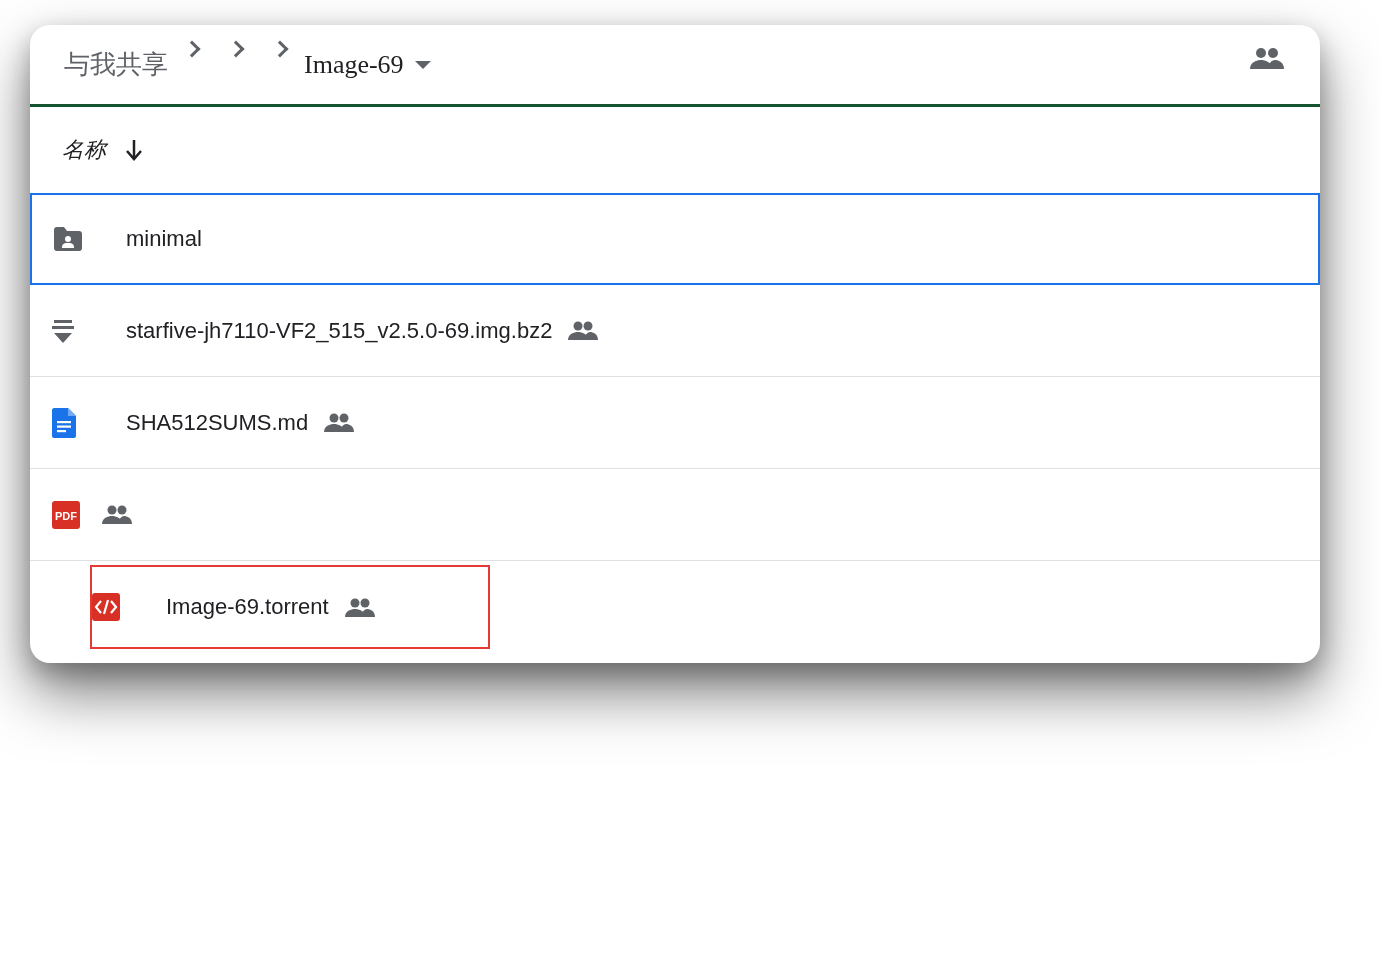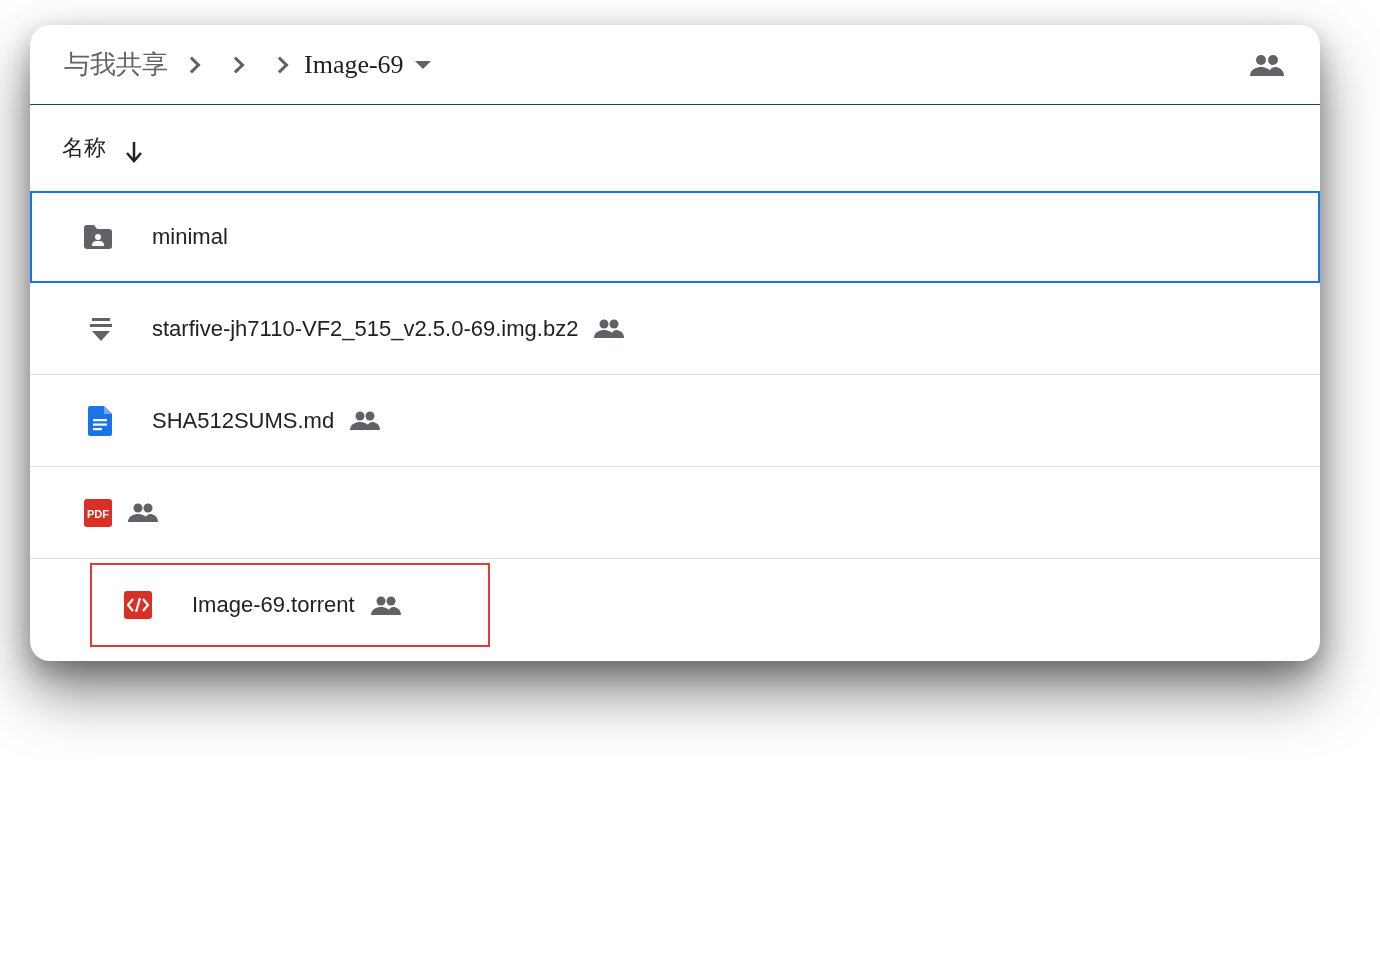--- a/index.html
+++ b/index.html
@@ -12,23 +12,22 @@
     background: #fff;
     border-radius: 20px;
     box-shadow: 0 30px 60px rgba(0,0,0,0.5), 0 10px 25px rgba(0,0,0,0.25);
     overflow: hidden;
     padding-bottom: 10px;
   }
 
   
   .breadcrumb {
     display: flex;
-    align-items: center;
     padding: 18px 32px 18px 32px;
-    border-bottom: 1px solid #14532d;
+    border-bottom: 3px solid #14532d;
   }
   .crumb {
     font-size: 26px;
     color: #5f6368;
     white-space: nowrap;
     cursor: pointer;
     padding: 4px 2px;
   }
   .crumb-current {
     color: #202124;
@@ -48,47 +47,48 @@
     transform: rotate(-45deg);
     flex: 0 0 auto;
   }
   .caret svg { display: block; }
   .spacer { flex: 1; }
   .share-icon { color: #5f6368; cursor: pointer; padding: 4px; }
 
   
   .col-header {
     display: flex;
-    align-items: flex-end;
+    align-items: center;
     padding: 28px 44px 28px 32px;
     font-size: 22px;
     color: #202124;
     cursor: pointer;
     font-weight: 500;
+    font-style: italic;
   }
   .sort-arrow {
     margin-left: 18px;
     display: inline-flex;
     align-items: center;
     color: #202124;
   }
 
   
   .row {
     display: flex;
     align-items: center;
     height: 92px;
-    padding: 0 48px;
+    padding: 0 22px;
     border-bottom: 1px solid #e0e0e0;
     font-size: 22px;
     font-weight: 500;
     color: #202124;
     cursor: pointer;
   }
-  .row .icon { width: 34px; display: flex; justify-content: flex-end; align-items: center; flex: 0 0 34px; }
+  .row .icon { width: 34px; display: flex; justify-content: flex-start; align-items: center; flex: 0 0 34px; }
   .row .name { margin-left: 40px; }
   .row .shared { margin-left: 16px; color: #5f6368; display: inline-flex; }
   .row:last-child { border-bottom: none; margin-left: 40px; }
 
   .row.selected {
     outline: 2px solid #1a73e8;
     outline-offset: -2px;
     border-bottom-color: transparent;
   }
   .row.highlighted {

